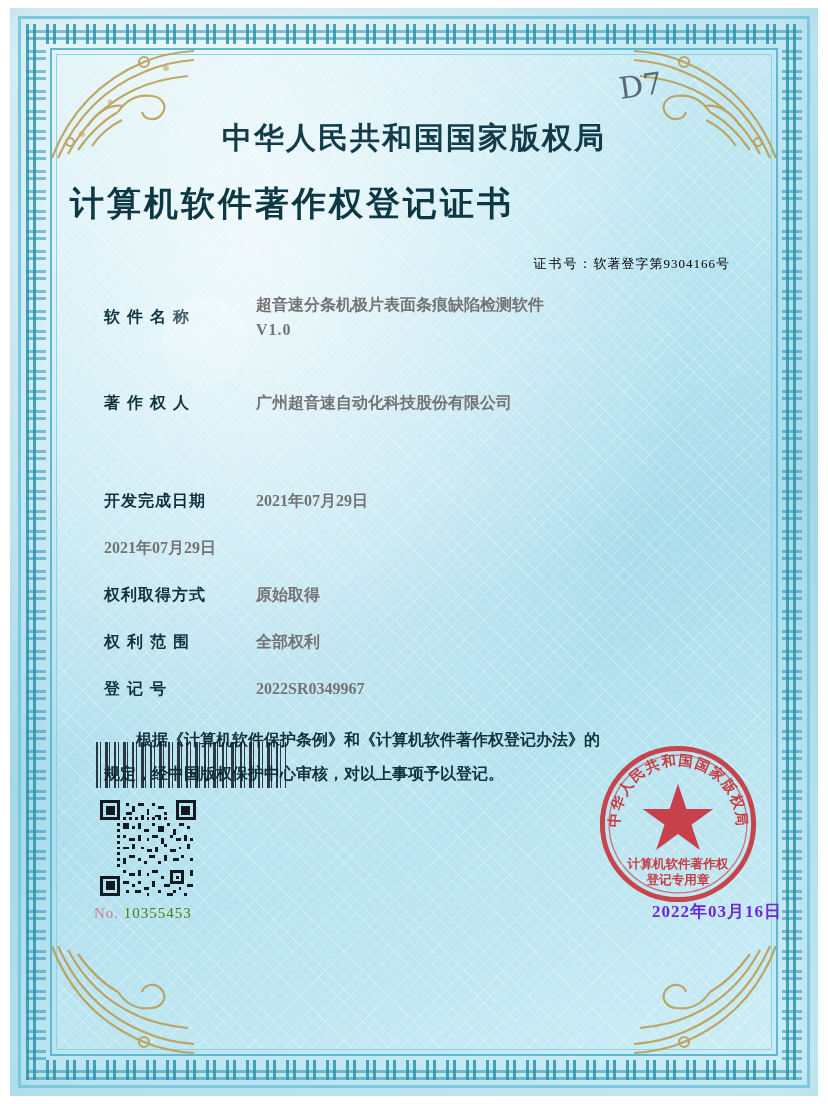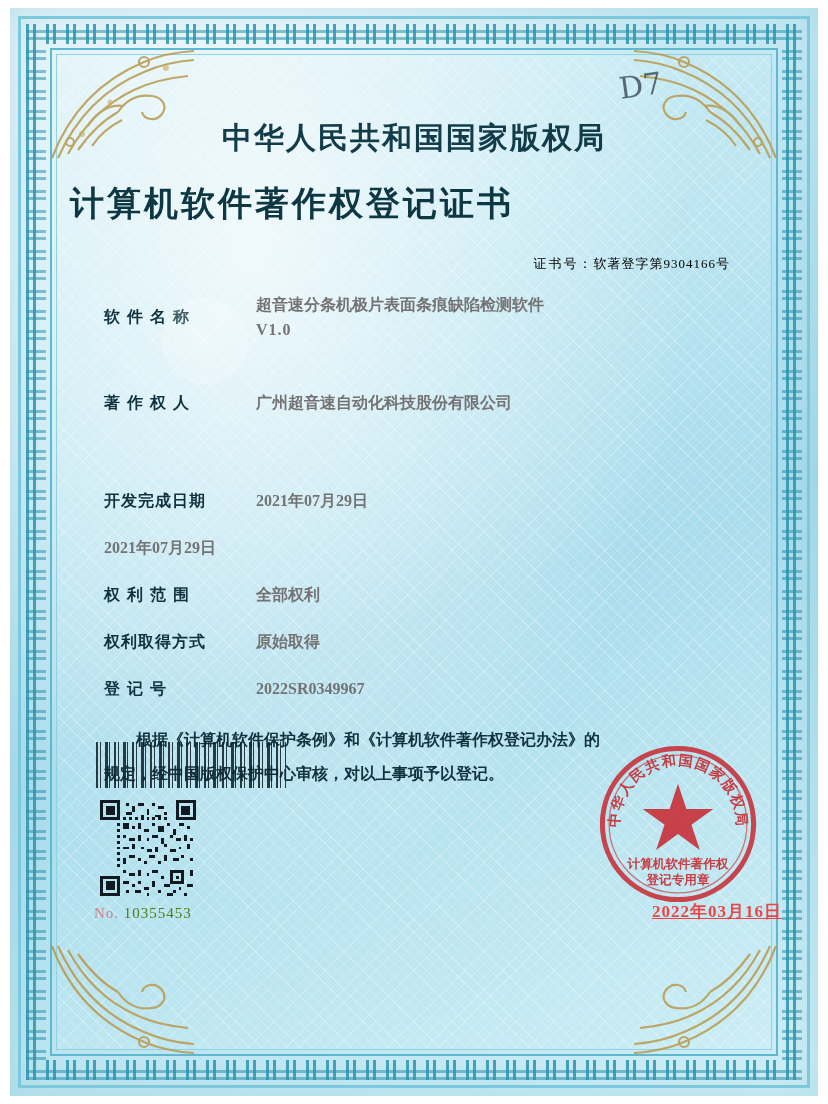--- a/index.html
+++ b/index.html
@@ -225,23 +225,22 @@
     font-family: "Liberation Serif", serif;
   }
   .no-text .num { color: #4d7c0f; }
 
   .date-bottom {
     position: absolute;
     right: 46px;
     top: 900px;
     font-size: 17px;
     font-weight: bold;
-    color: #ef4444;
+    color: #6d28d9;
     letter-spacing: 1px;
-    text-decoration: underline;
   }
 
   
   .seal {
     position: absolute;
     right: 66px;
     top: 740px;
     width: 168px;
     height: 168px;
     opacity: 0.92;
@@ -374,27 +373,27 @@
       <div class="field-row">
         <div class="field-label">开发完成日期</div>
         <div class="field-value">2021年07月29日</div>
       </div>
 
       <div class="field-row">
         <div class="field-value">2021年07月29日</div>
       </div>
 
       <div class="field-row">
+        <div class="field-label">权利取得方式</div>
+        <div class="field-value">原始取得</div>
+      </div>
+
+      <div class="field-row">
         <div class="field-label spaced">权利范围</div>
         <div class="field-value">全部权利</div>
-      </div>
-
-      <div class="field-row">
-        <div class="field-label">权利取得方式</div>
-        <div class="field-value">原始取得</div>
       </div>
 
       <div class="field-row">
         <div class="field-label spaced">登记号</div>
         <div class="field-value">2022SR0349967</div>
       </div>
 
     </div>
 
     <div class="paragraph">

